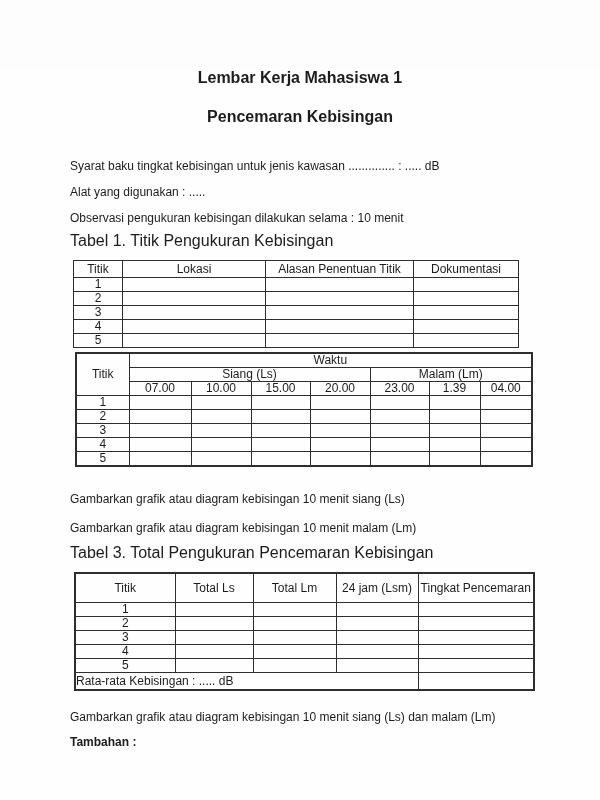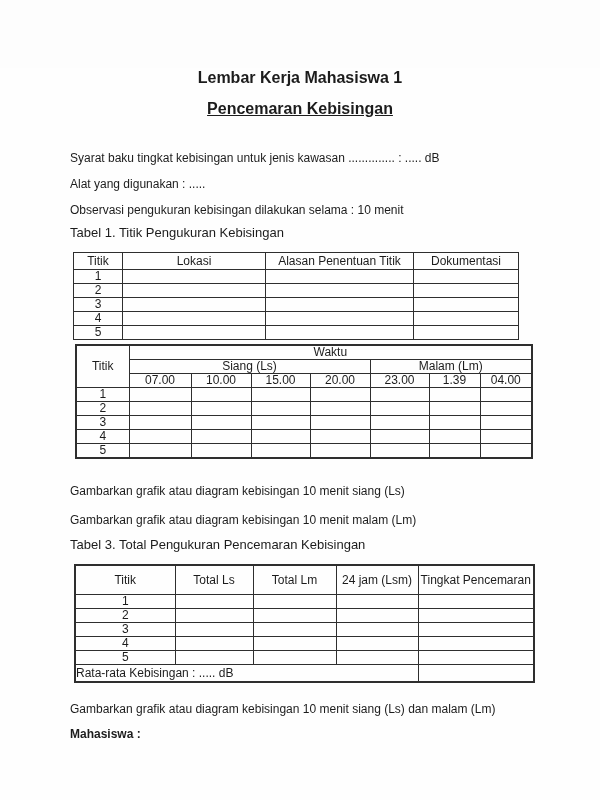--- a/index.html
+++ b/index.html
@@ -15,30 +15,30 @@
     width: 600px; height: 800px;
     background: #fefefe;
   }
   .title {
     text-align: center;
     font-weight: bold;
     font-size: 16px;
     line-height: 18px;
   }
   .title-1 { margin-top: 68px; padding-top: 1px; }
-  .title-2 { margin-top: 13px; text-decoration: underline; }
+  .title-2 { margin-top: 21px; }
   p {
     margin: 0 70px;
     font-size: 12px;
     line-height: 14px;
   }
   .p-syarat   { margin-top: 33px; }
   .p-alat     { margin-top: 12px; }
   .p-observasi{ margin-top: 12px; }
-  .caption    { margin: 12px 70px; font-size: 13px; line-height: 14px; }
+  .caption    { margin: 12px 70px; font-size: 16px; line-height: 14px; }
   .caption-1  { margin-top: 9px; }
   .caption-2  { margin-top: 3px; }
   .caption-3  { margin-top: 11px; }
   .p-gsiang   { margin-top: 25px; }
   .p-gmalam   { margin-top: 15px; }
   .p-gboth    { margin-top: 19px; }
   .p-tambahan { margin-top: 11px; font-weight: bold; }
 
   table {
     border-collapse: collapse;
@@ -273,15 +273,15 @@
           <td></td>
     </tr>
     <tr>
       <td colspan="4" class="footer-cell">Rata-rata Kebisingan : ..... dB</td>
       <td></td>
     </tr>
   </tbody>
     </table>
 
   <p class="p-gboth">Gambarkan grafik atau diagram kebisingan 10 menit siang (Ls) dan malam (Lm)</p>
-  <p class="p-tambahan">Mahasiswa :</p>
+  <p class="p-tambahan">Tambahan :</p>
 
 </div>
 
 </body></html>

